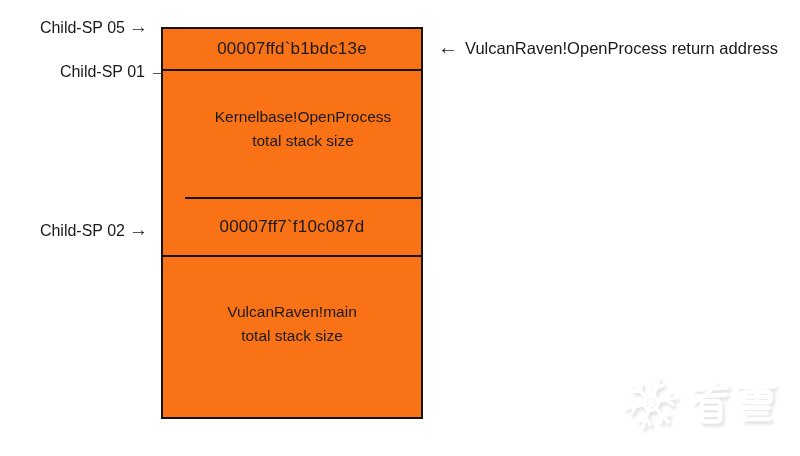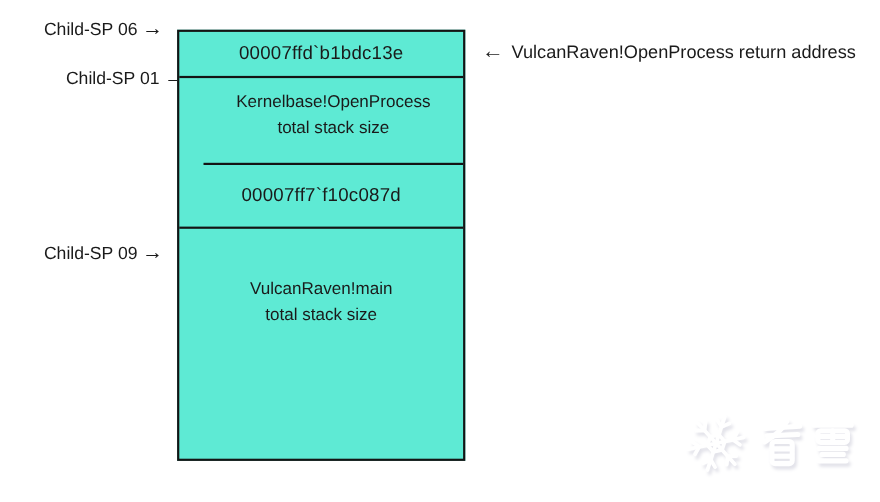--- a/index.html
+++ b/index.html
@@ -15,34 +15,34 @@
 
   
   .stack-box {
     position: absolute;
     left: 161px; top: 27px;
     width: 262px; height: 392px;
     border: 2px solid #141414;
     box-sizing: border-box;
     display: flex;
     flex-direction: column;
-    background: #5eead4;
+    background: #f97316;
   }
   .cell {
     box-sizing: border-box;
     border-bottom: 2px solid #141414;
     display: flex;
     flex-direction: column;
     align-items: center;
     justify-content: center;
     text-align: center;
   }
   .cell:last-child { border-bottom: none; }
   .cell.c1 { height: 42px; }
-  .cell.c2 { height: 79px; padding-bottom: 10px; margin-left: 22px; }
+  .cell.c2 { height: 128px; padding-bottom: 10px; margin-left: 22px; }
   .cell.c3 { height: 58px; }
   .cell.c4 { height: 145px; padding-bottom: 12px; text-align: center; }
   .cell.c5 { flex: 1; }
   .addr { font-size: 17px; letter-spacing: 0.2px; }
   .frame-line { font-size: 15.5px; line-height: 24px; }
 
   
   .sp-label {
     position: absolute;
     left: 0; width: 148px;
@@ -86,23 +86,23 @@
     stroke: #ffffff;
     stroke-linecap: round;
     stroke-linejoin: round;
   }
 </style>
 </head>
 <body>
 
 <div class="canvas">
 
-  <div class="sp-label" id="sp0"><span>Child-SP 06</span><span class="arrow">→</span></div>
+  <div class="sp-label" id="sp0"><span>Child-SP 05</span><span class="arrow">→</span></div>
   <div class="sp-label" id="sp1"><span>Child-SP 01</span><span class="arrow">→</span></div>
-  <div class="sp-label" id="sp2"><span>Child-SP 09</span><span class="arrow">→</span></div>
+  <div class="sp-label" id="sp2"><span>Child-SP 02</span><span class="arrow">→</span></div>
 
   <div class="stack-box">
     <div class="cell c1">
       <span class="addr">00007ffd`b1bdc13e</span>
     </div>
     <div class="cell c2">
       <span class="frame-line">Kernelbase!OpenProcess</span>
       <span class="frame-line">total stack size</span>
     </div>
     <div class="cell c3">

